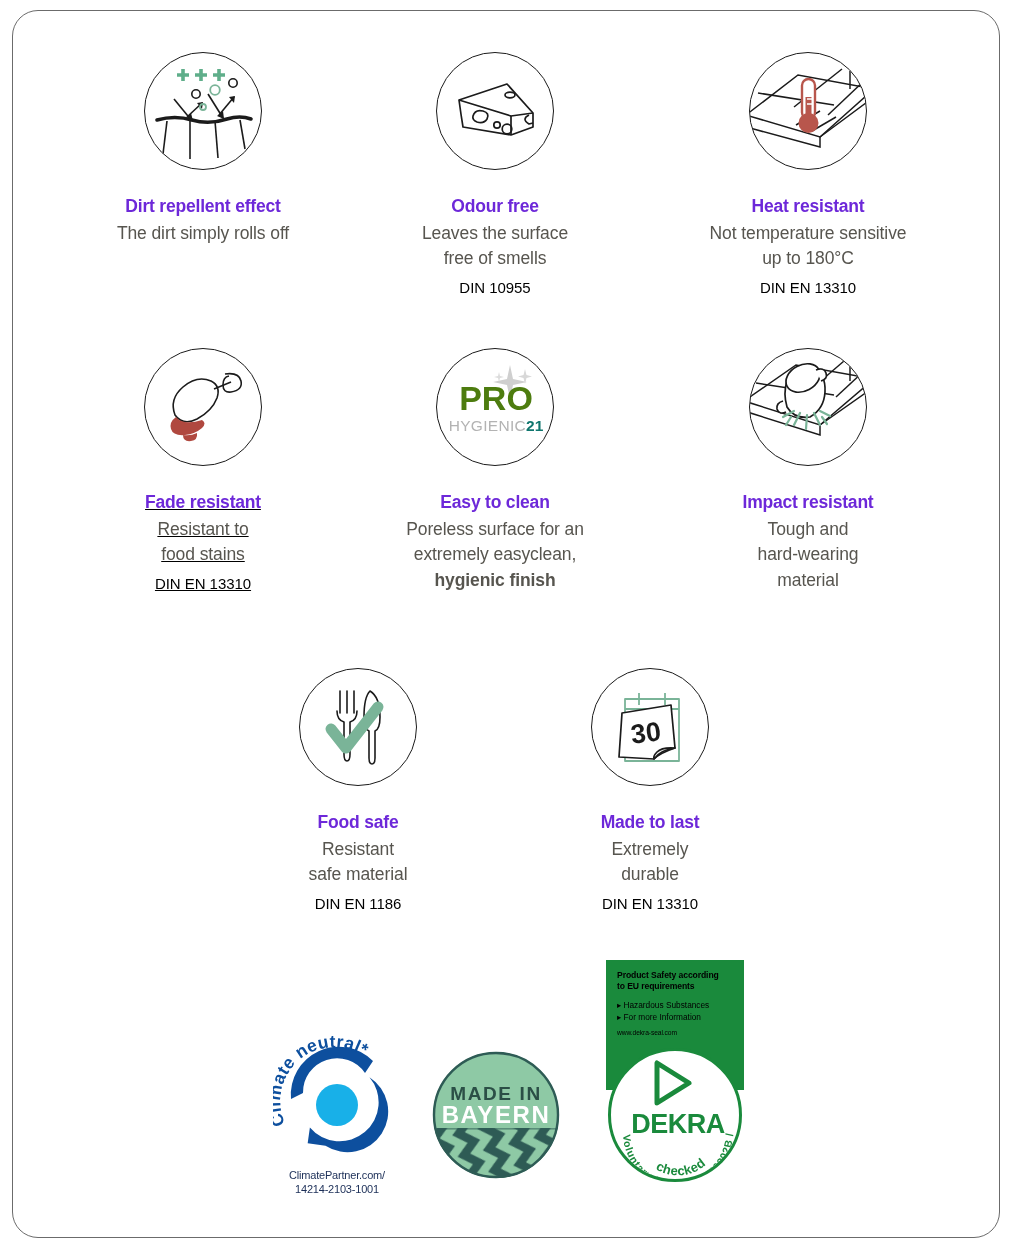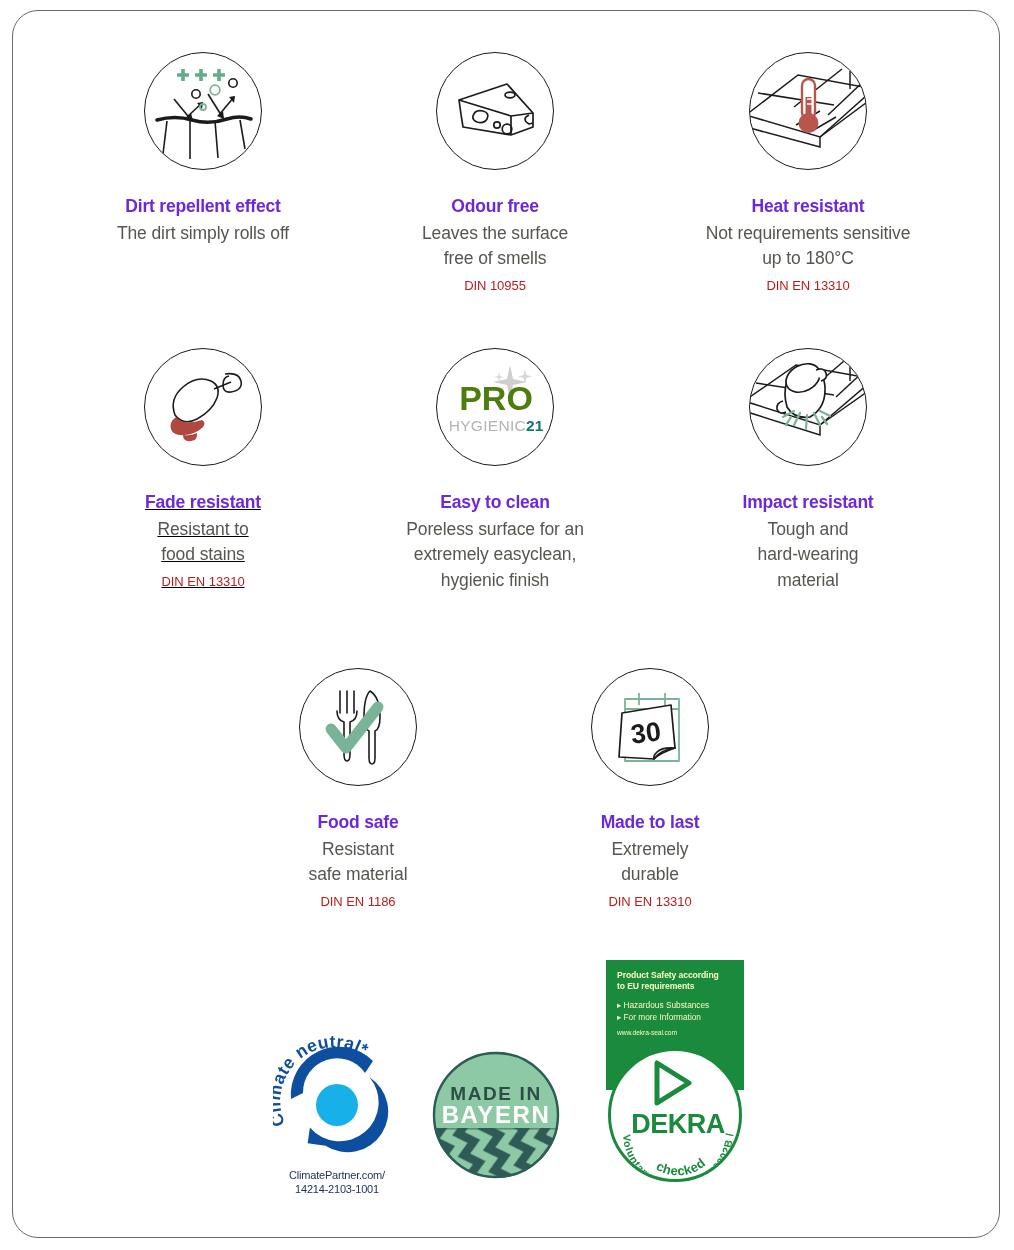--- a/index.html
+++ b/index.html
@@ -31,33 +31,33 @@
   }
   .title{
     font-size:17.5px;font-weight:bold;color:#6d28d9;
     letter-spacing:-0.2px;margin-top:26px;line-height:1.25;
   }
   .sub{
     font-size:17.5px;color:#57554f;line-height:1.45;margin-top:3px;
     font-weight:400;letter-spacing:-0.1px;
   }
   .din{
-    font-size:13px;color:#b91c1c;line-height:1.4;margin-top:5px;letter-spacing:-0.05px;
+    font-size:15px;color:#000000;line-height:1.4;margin-top:5px;letter-spacing:-0.05px;
   }
 
   .cp-logo{position:absolute;left:252px;top:1035px;width:170px;text-align:center;}
   .cp-mark{width:128px;height:128px;margin:0 auto;position:relative;}
   .cp-caption{font-size:11px;color:#1b2e57;line-height:1.25;margin-top:6px;letter-spacing:-0.2px;}
 
   .bayern{position:absolute;left:431px;top:1050px;width:130px;height:130px;}
 
   .dekra{position:absolute;left:606px;top:960px;width:138px;height:215px;}
   .dekra-top{
     background:#1a8a3c;width:138px;height:130px;box-sizing:border-box;
-    padding:10px 9px 0 11px;color:#fef9c3;
+    padding:10px 9px 0 11px;color:#000000;
   }
   .dk-head{font-size:8.6px;font-weight:bold;line-height:1.3;letter-spacing:-0.1px;}
   .dk-bul{font-size:8.3px;line-height:1.45;margin-top:7px;}
   .dk-bul div{white-space:nowrap;}
   .dk-url{font-size:6.7px;margin-top:6px;letter-spacing:-0.1px;}
   .dk-circle{
     position:absolute;left:2px;top:88px;width:134px;height:134px;border-radius:50%;
     background:#fff;border:3px solid #1a8a3c;box-sizing:border-box;overflow:hidden;
   }
   .dk-word{
@@ -153,21 +153,21 @@
               <path d="M57 36 h6"></path>
                 <path d="M57 41 h6"></path>
                 <path d="M57 46 h6"></path>
                 <path d="M57 51 h6"></path>
             </g>
           </g>
         </svg>
       </div>
     </div>
     <div class="title">Heat resistant</div>
-    <div class="sub">Not requirements sensitive</div>
+    <div class="sub">Not temperature sensitive</div>
     <div class="sub" style="margin-top:0;">up to 180°C</div>
     <div class="din">DIN EN 13310</div>
   </div>
 
   <div class="cell" style="left:63px;top:348px;width:280px;text-decoration:underline;">
     <div class="icon-wrap">
       <div class="circ">
         <svg viewBox="0 0 118 118" width="118" height="118">
           <g fill="none" stroke="#1b1b1b" stroke-width="1.6" stroke-linejoin="round">
             <path d="M30 66 Q24 50 38 38 Q52 26 66 32 Q76 37 72 49 Q67 62 52 70 Q38 77 30 66 Z"></path>
@@ -198,21 +198,21 @@
         <div style="position:absolute;left:0;top:32px;width:118px;text-align:center;
                     font-size:34px;font-weight:bold;color:#4d7c0f;letter-spacing:0px;line-height:1;">PRO</div>
         <div style="position:absolute;left:0;top:69px;width:118px;text-align:center;line-height:1;">
           <span style="font-size:15.5px;color:#b3b3b3;letter-spacing:0.3px;">HYGIENIC</span><span style="font-size:15.5px;color:#0f766e;font-weight:bold;">21</span>
         </div>
       </div>
     </div>
     <div class="title">Easy to clean</div>
     <div class="sub">Poreless surface for an</div>
     <div class="sub" style="margin-top:0;">extremely easyclean,</div>
-    <div class="sub" style="margin-top:0;">hygienic finish</div>
+    <div class="sub" style="margin-top:0;font-weight:bold;">hygienic finish</div>
   </div>
 
   <div class="cell" style="left:668px;top:348px;width:280px;">
     <div class="icon-wrap">
       <div class="circ">
         <svg viewBox="0 0 118 118" width="118" height="118">
           <g fill="none" stroke="#1b1b1b" stroke-width="1.5">
             <path d="M-6 52 L46 16 L124 30 L70 76 Z"></path>
             <path d="M-6 52 L-6 62 L70 86 L70 76"></path>
             <path d="M70 76 L124 38 L124 30"></path>

